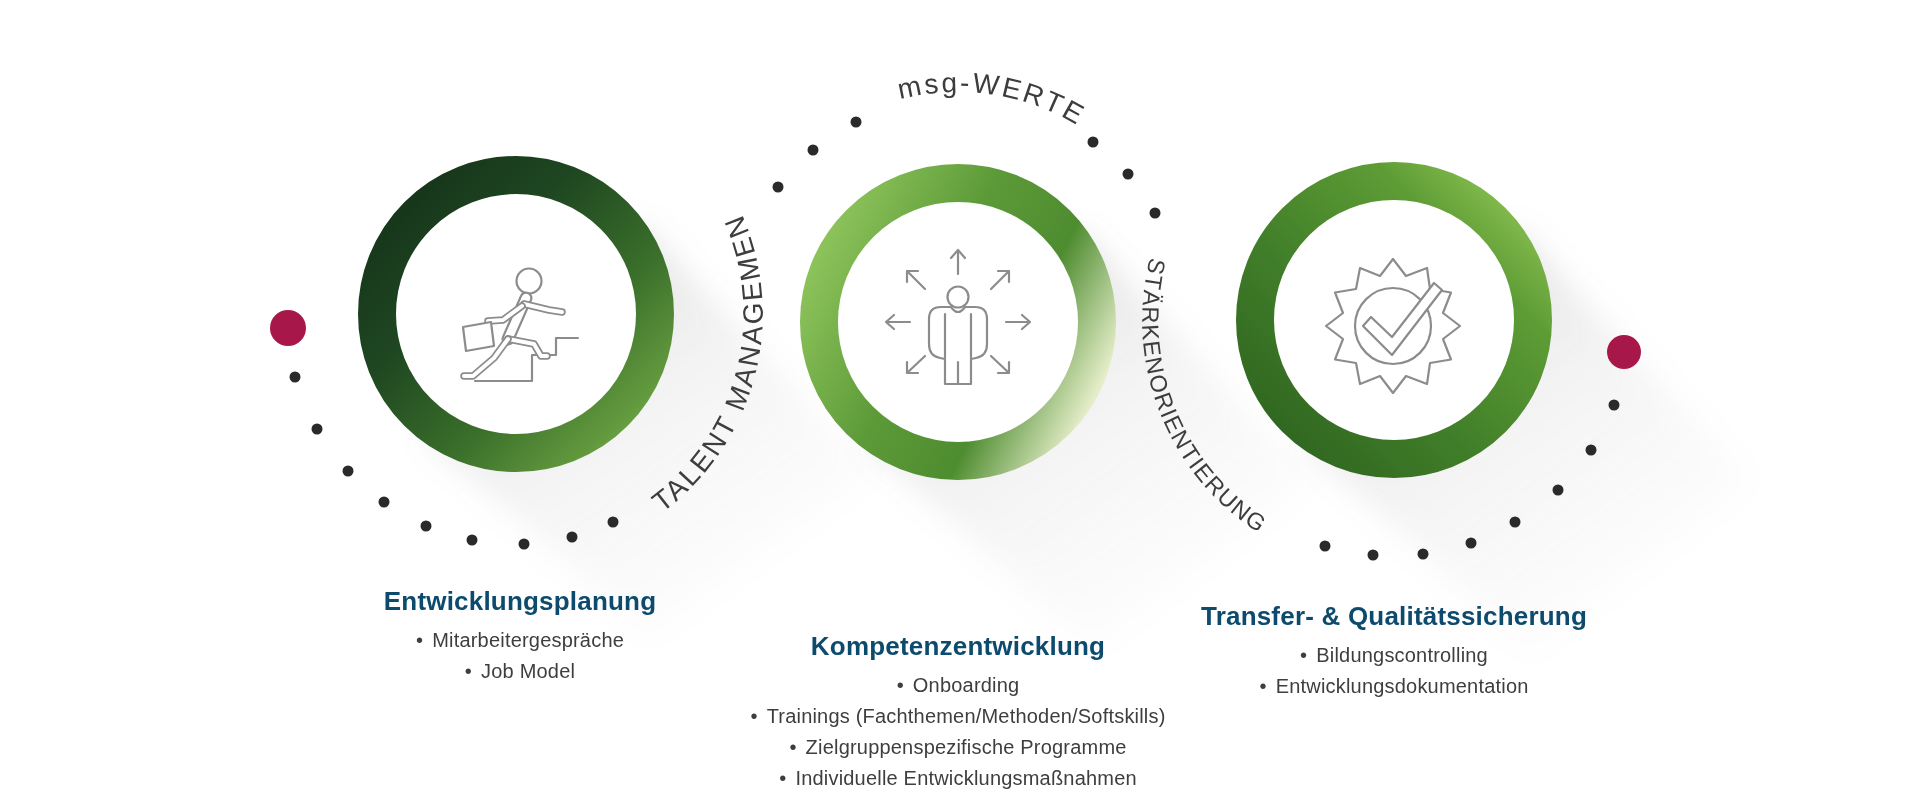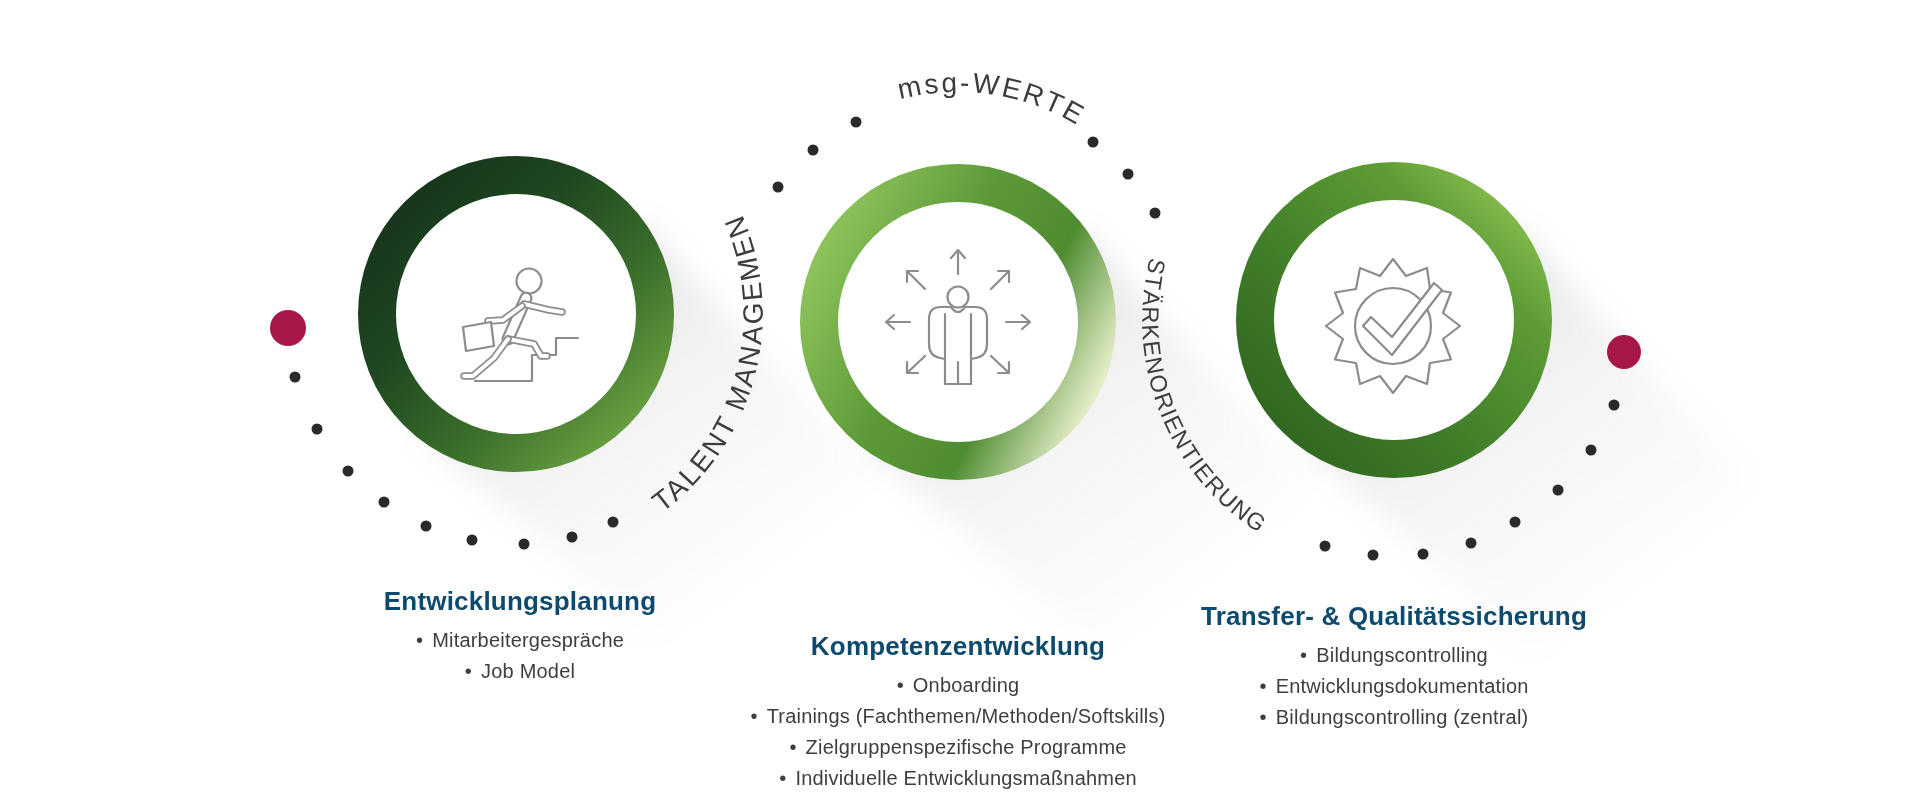--- a/index.html
+++ b/index.html
@@ -176,15 +176,14 @@
     <li>Zielgruppenspezifische Programme</li>
     <li>Individuelle Entwicklungsmaßnahmen</li>
   </ul>
 </div>
 
 <div class="column col-3">
   <h2>Transfer- &amp; Qualitätssicherung</h2>
   <ul>
     <li>Bildungscontrolling</li>
     <li>Entwicklungsdokumentation</li>
-    <li>Bildungscontrolling (zentral)</li>
   </ul>
 </div>
 
 </body></html>

